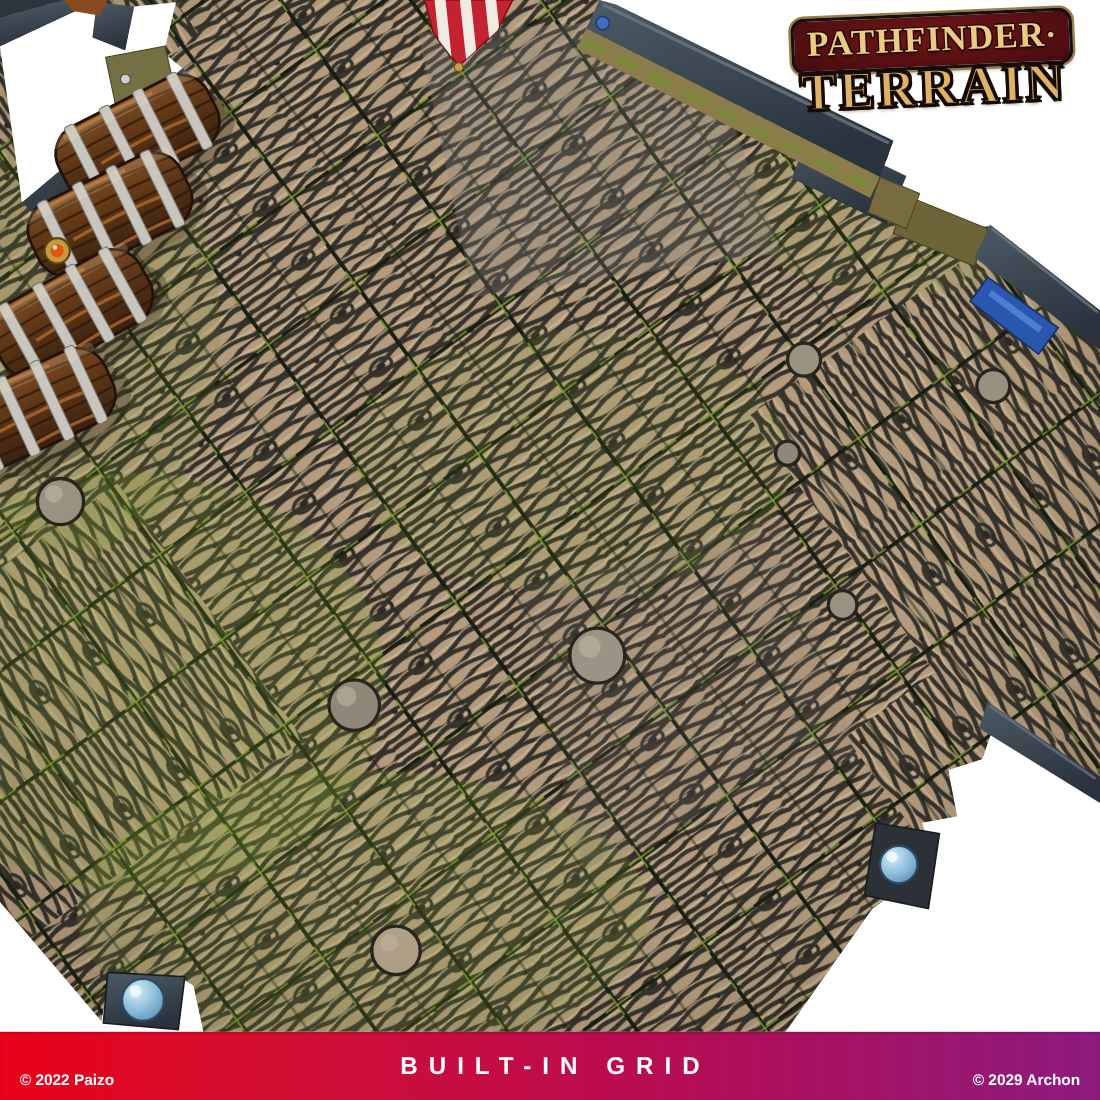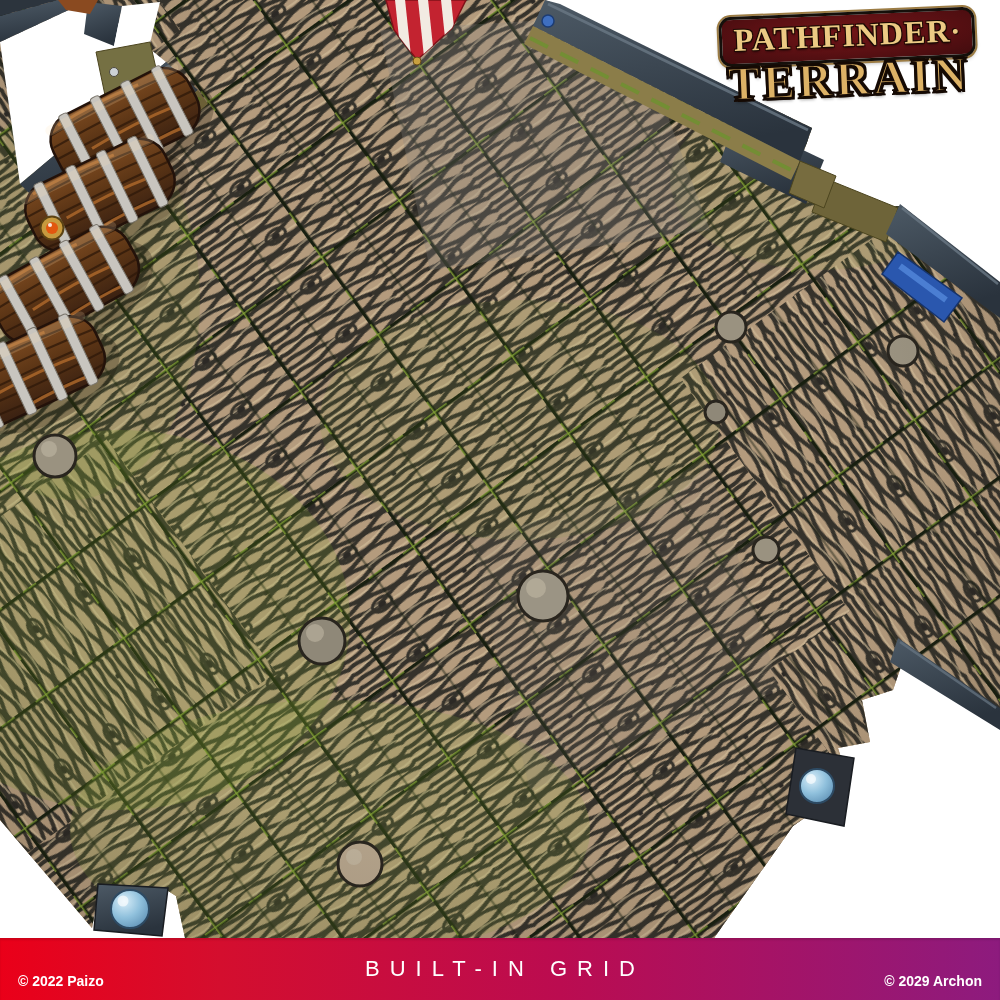--- a/index.html
+++ b/index.html
@@ -20,21 +20,21 @@
           text-shadow:-1px -1px 0 #1c0b04,1px 1px 0 #1c0b04;}
   .terrain-word{margin-top:-7px;font-family:"Liberation Serif",serif;font-weight:bold;font-size:48px;
           line-height:1;letter-spacing:3px;color:#ddb266;-webkit-text-stroke:2px #150a04;
           text-shadow:-2px -2px 0 #150a04,2px -2px 0 #150a04,-2px 2px 0 #150a04,2px 2px 0 #150a04,0 3px 3px rgba(0,0,0,.35);}
 
   
   .banner{position:absolute;left:0;bottom:0;width:1000px;height:62px;
           background:linear-gradient(90deg,#ea0019 0%,#d40e2e 22%,#bb0c50 56%,#8d1b7e 100%);
           box-shadow:inset 0 2px 2px rgba(0,0,0,.12);
           display:flex;align-items:center;justify-content:center;margin-top:16px;}
-  .banner-label{color:#ffffff;font-size:22px;font-weight:400;letter-spacing:10px;text-indent:10px;}
+  .banner-label{color:#ffffff;font-size:22px;font-weight:700;letter-spacing:10px;text-indent:10px;}
   .copy{position:absolute;bottom:11px;color:#ffffff;font-size:14px;font-weight:bold;}
   .copy.left{left:18px;}
   .copy.right{right:18px;}
 </style>
 </head>
 <body>
 
 <div class="stage">
 
   <svg class="photo" width="1000" height="938" viewBox="0 0 1000 938" xmlns="http://www.w3.org/2000/svg" xmlns:xlink="http://www.w3.org/1999/xlink" role="img" aria-label="Top-down photograph of a wooden plank dungeon floor tile with a built-in square grid, mossy seams, scattered round stones, stacked wooden barrels on the left, stone walls along the edges, a red-and-white striped awning, and blue crystal connector clips">

